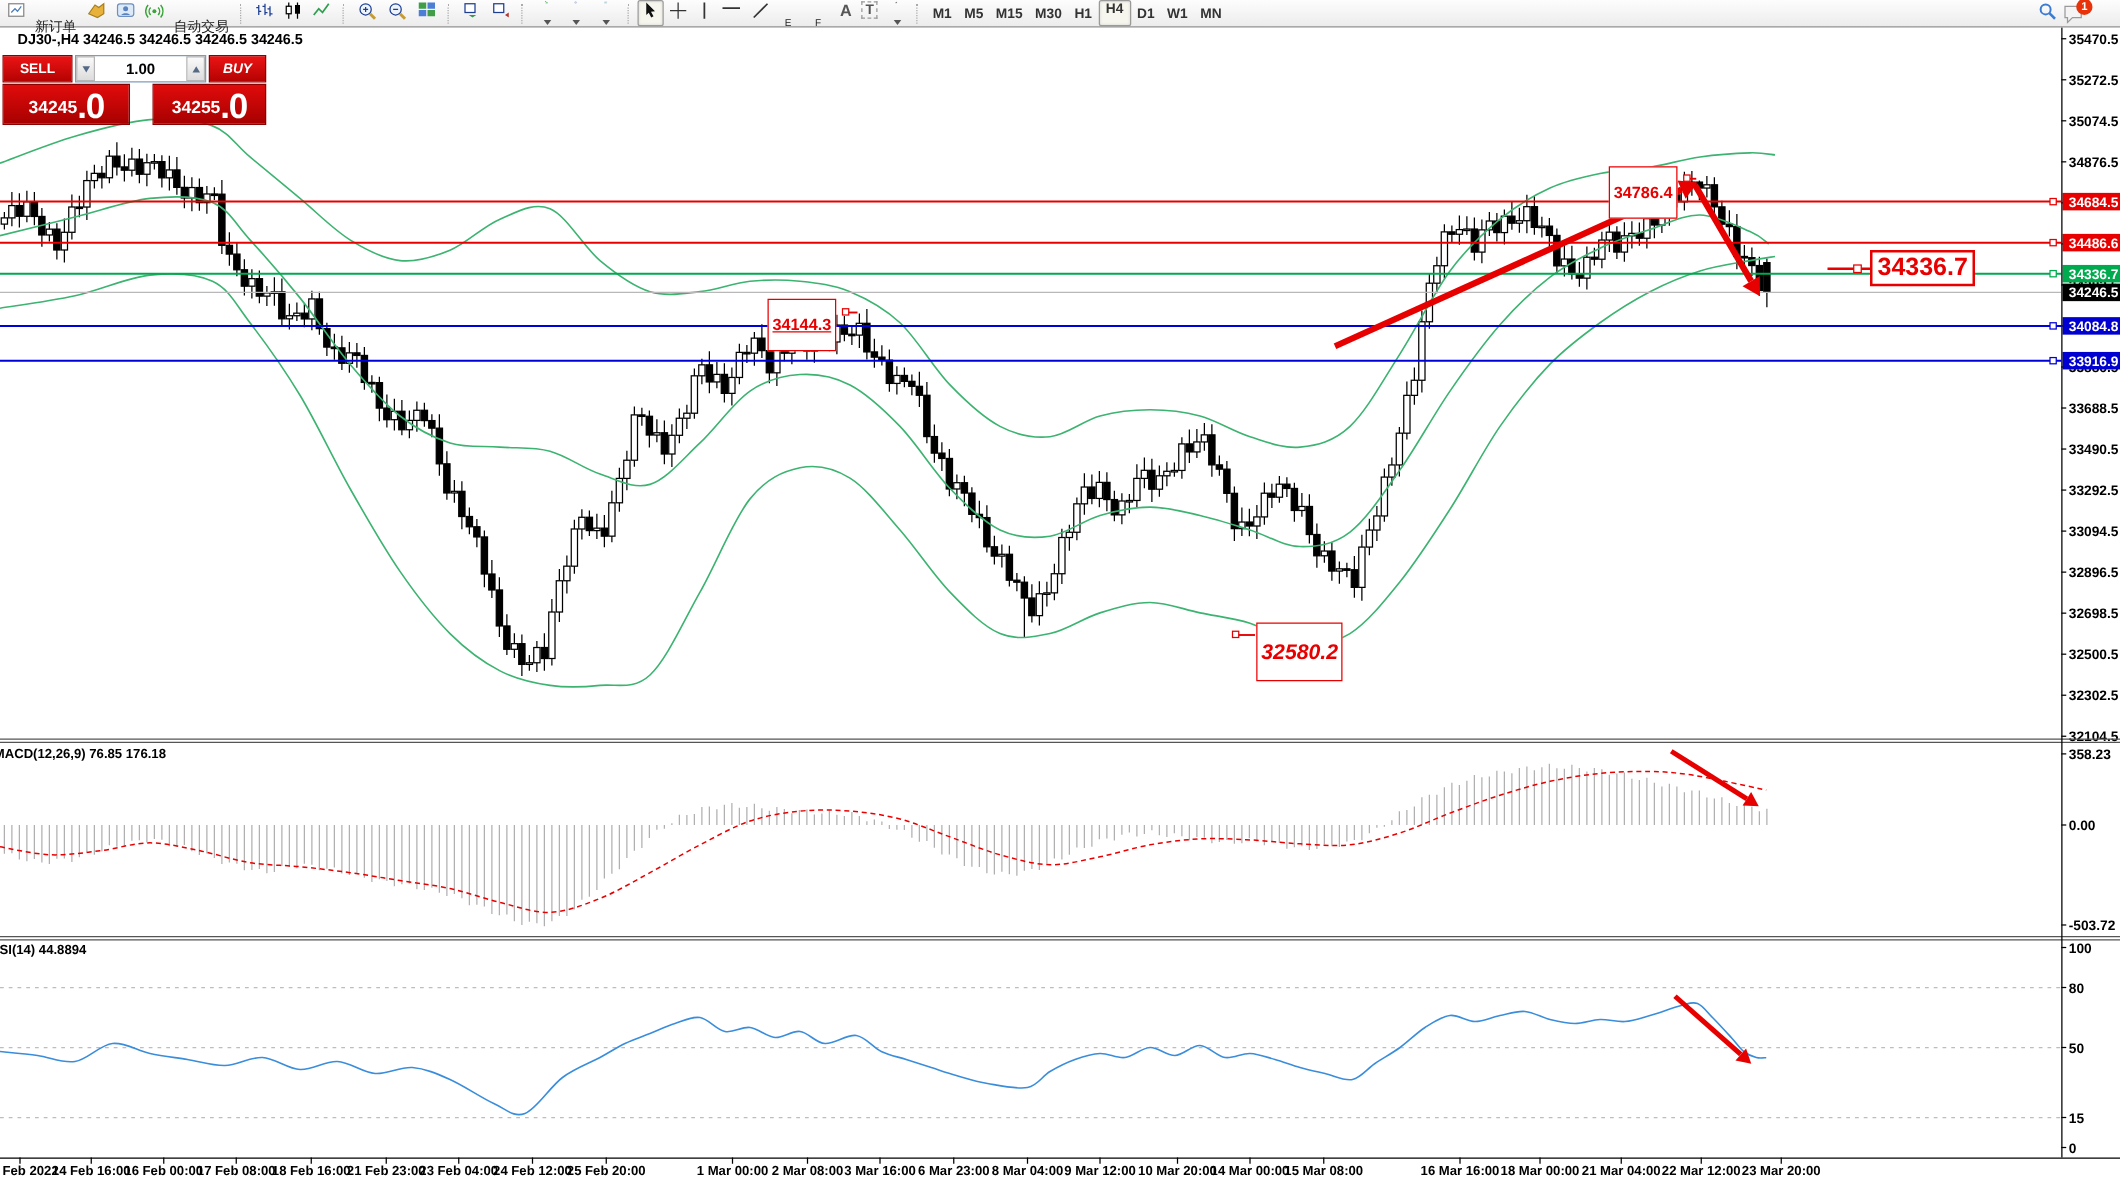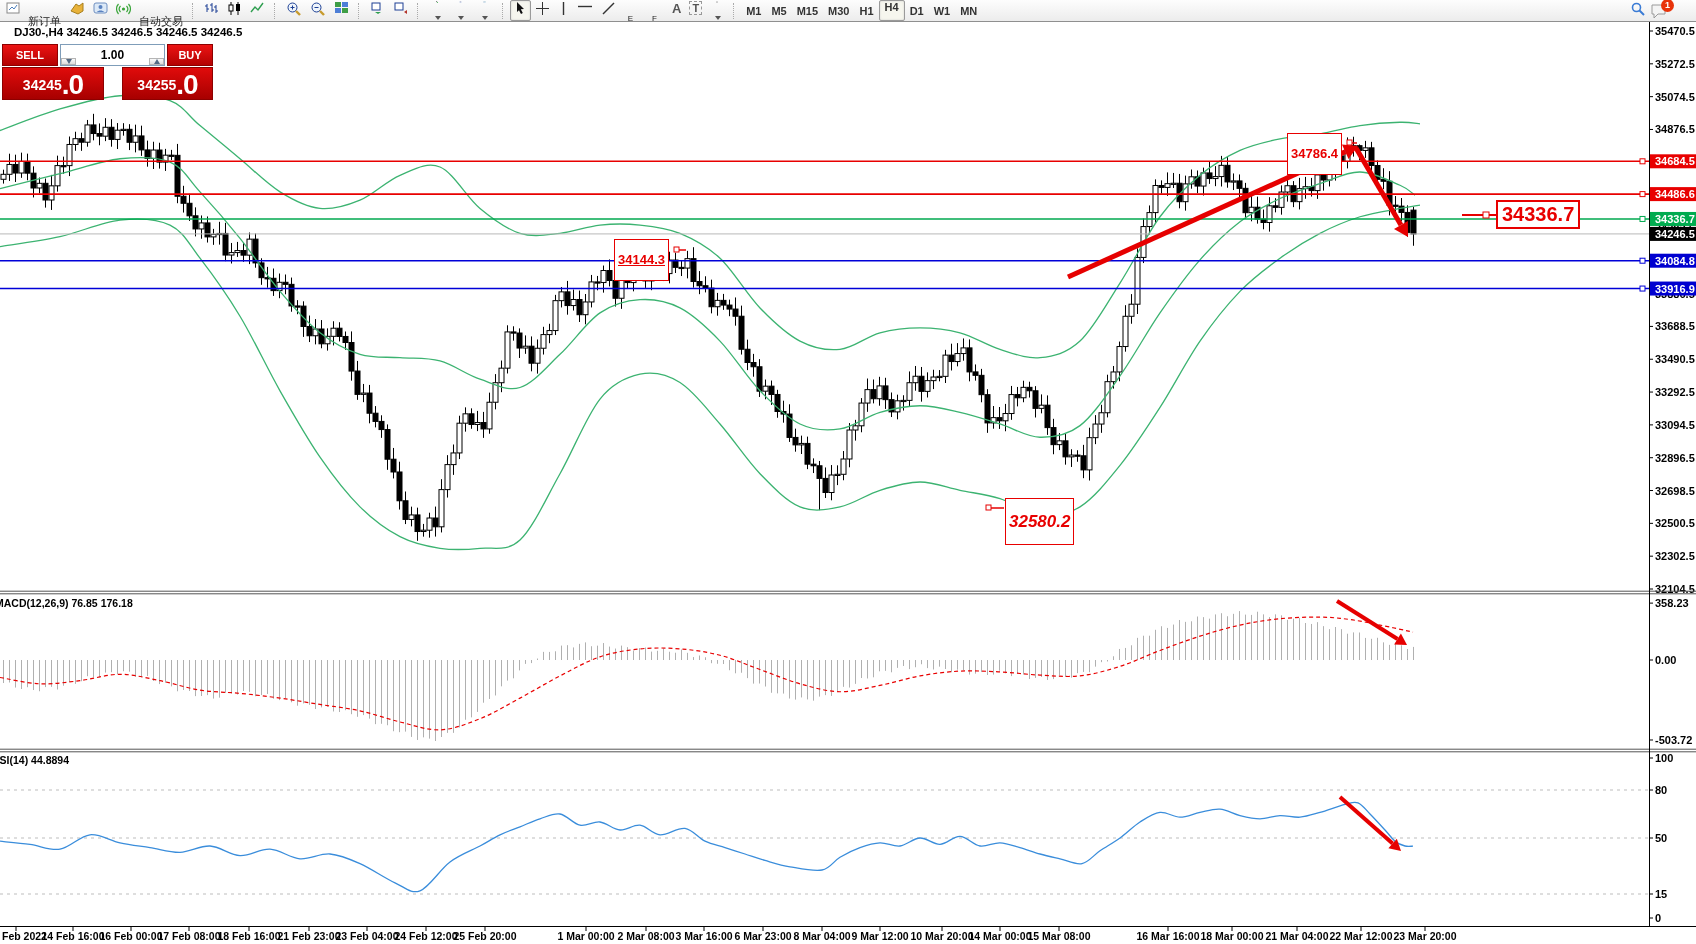--- a/index.html
+++ b/index.html
@@ -22,22 +22,22 @@
   .chart-title{position:absolute;left:14px;top:26px;font-size:11.5px;font-weight:600;color:#000;}
   .ind-label{position:absolute;font-size:10.5px;font-weight:600;color:#000;}
   #macd-label{left:-5px;top:597px;}
   #rsi-label{left:-8px;top:754px;}
   
   .trade-panel{position:absolute;left:2px;top:44px;width:211px;}
   .tp-row1{display:flex;height:22px;gap:2px;}
   .btn-red{background:linear-gradient(#ec1414,#b40202);color:#fff;font-weight:700;font-size:11px;
     display:flex;align-items:center;justify-content:center;border:1px solid #8d0000;box-sizing:border-box;}
   .sell-btn{width:56px;}
-  .buy-btn{flex:1;}
-  .vol-box{display:flex;width:105px;border:1px solid #7f9db9;background:#fff;box-sizing:border-box;align-items:flex-end;}
+  .buy-btn{flex:1;font-style:italic;}
+  .vol-box{display:flex;width:105px;border:1px solid #7f9db9;background:#fff;box-sizing:border-box;}
   .vol-btn{width:15px;background:linear-gradient(#fafafa,#dcdcdc);border:1px solid #b5b5b5;
     display:flex;align-items:center;justify-content:center;box-sizing:border-box;}
   .tri-up{width:0;height:0;border-left:3.5px solid transparent;border-right:3.5px solid transparent;border-bottom:5px solid #546a84;}
   .tri-dn{width:0;height:0;border-left:3.5px solid transparent;border-right:3.5px solid transparent;border-top:5px solid #546a84;}
   .vol-val{flex:1;text-align:center;font-size:12px;font-weight:600;line-height:20px;color:#000;}
   .tp-row2{display:flex;height:33px;gap:18px;margin-top:1px;}
   .price-box{display:flex;align-items:flex-end;justify-content:center;background:linear-gradient(#e00b0b,#a70000);
     color:#fff;border:1px solid #8d0000;box-sizing:border-box;padding-bottom:1px;}
   .pb-l{width:102px;}
   .pb-r{flex:1;align-items:flex-end;}

